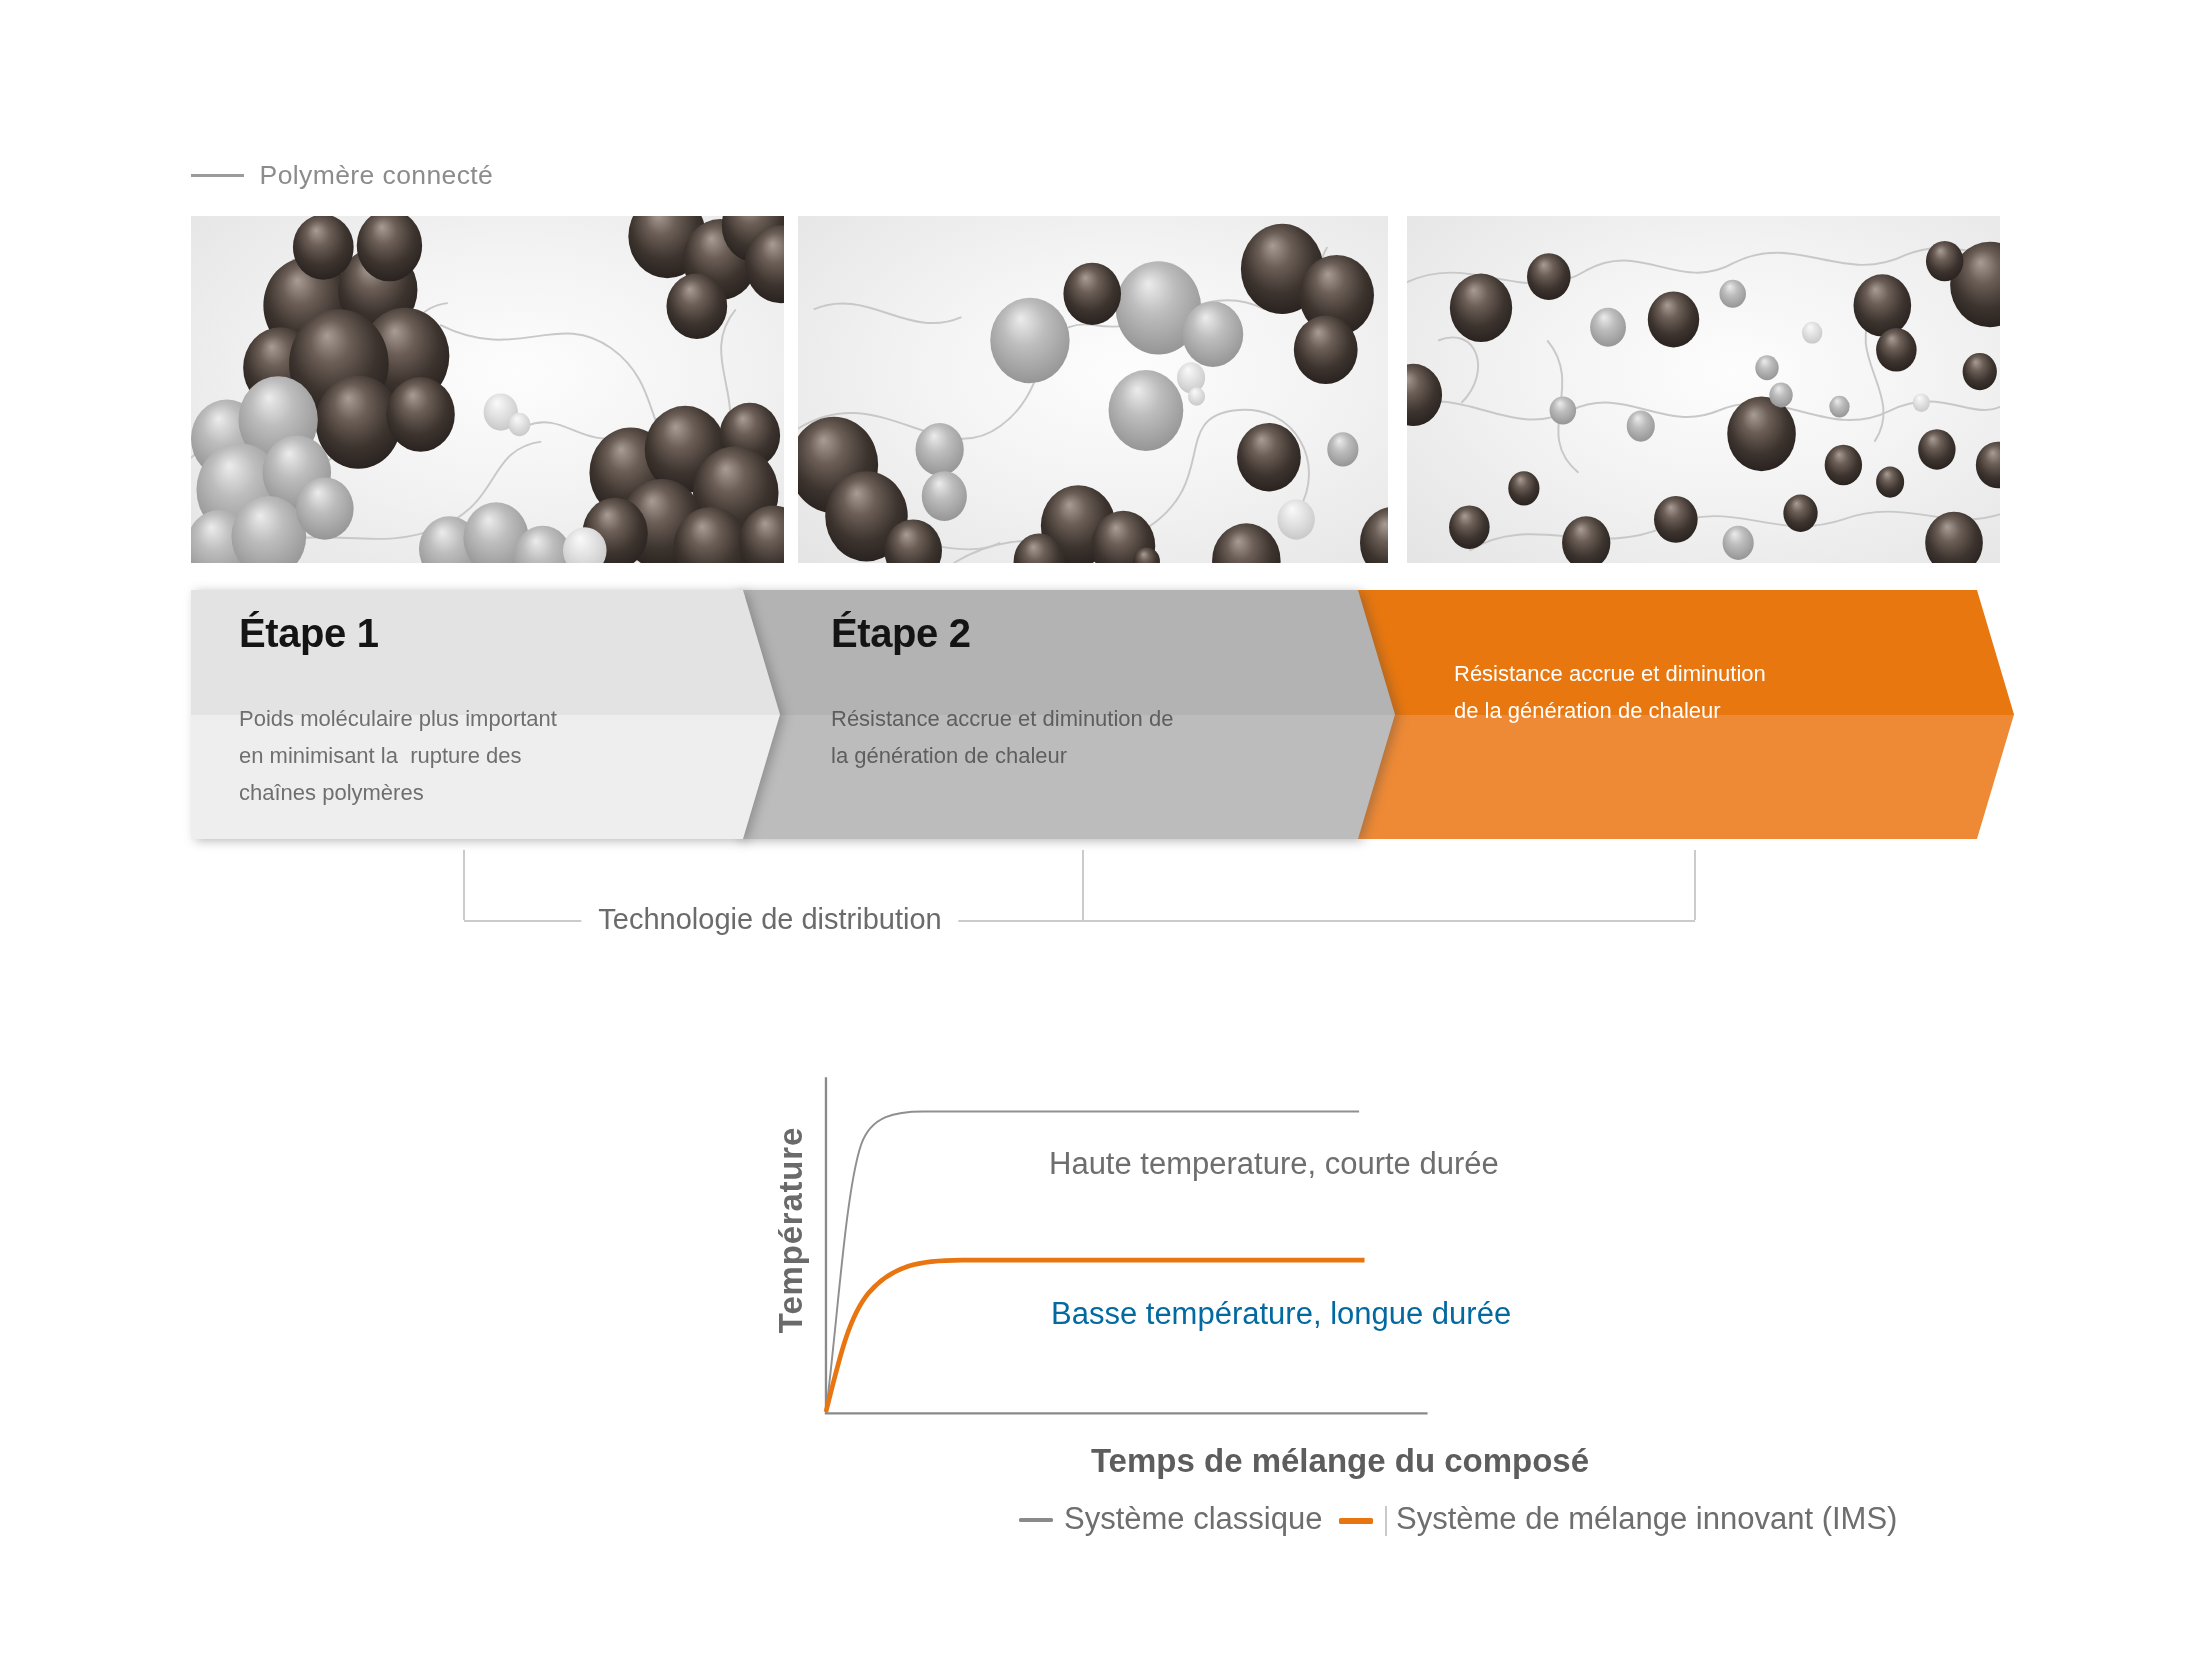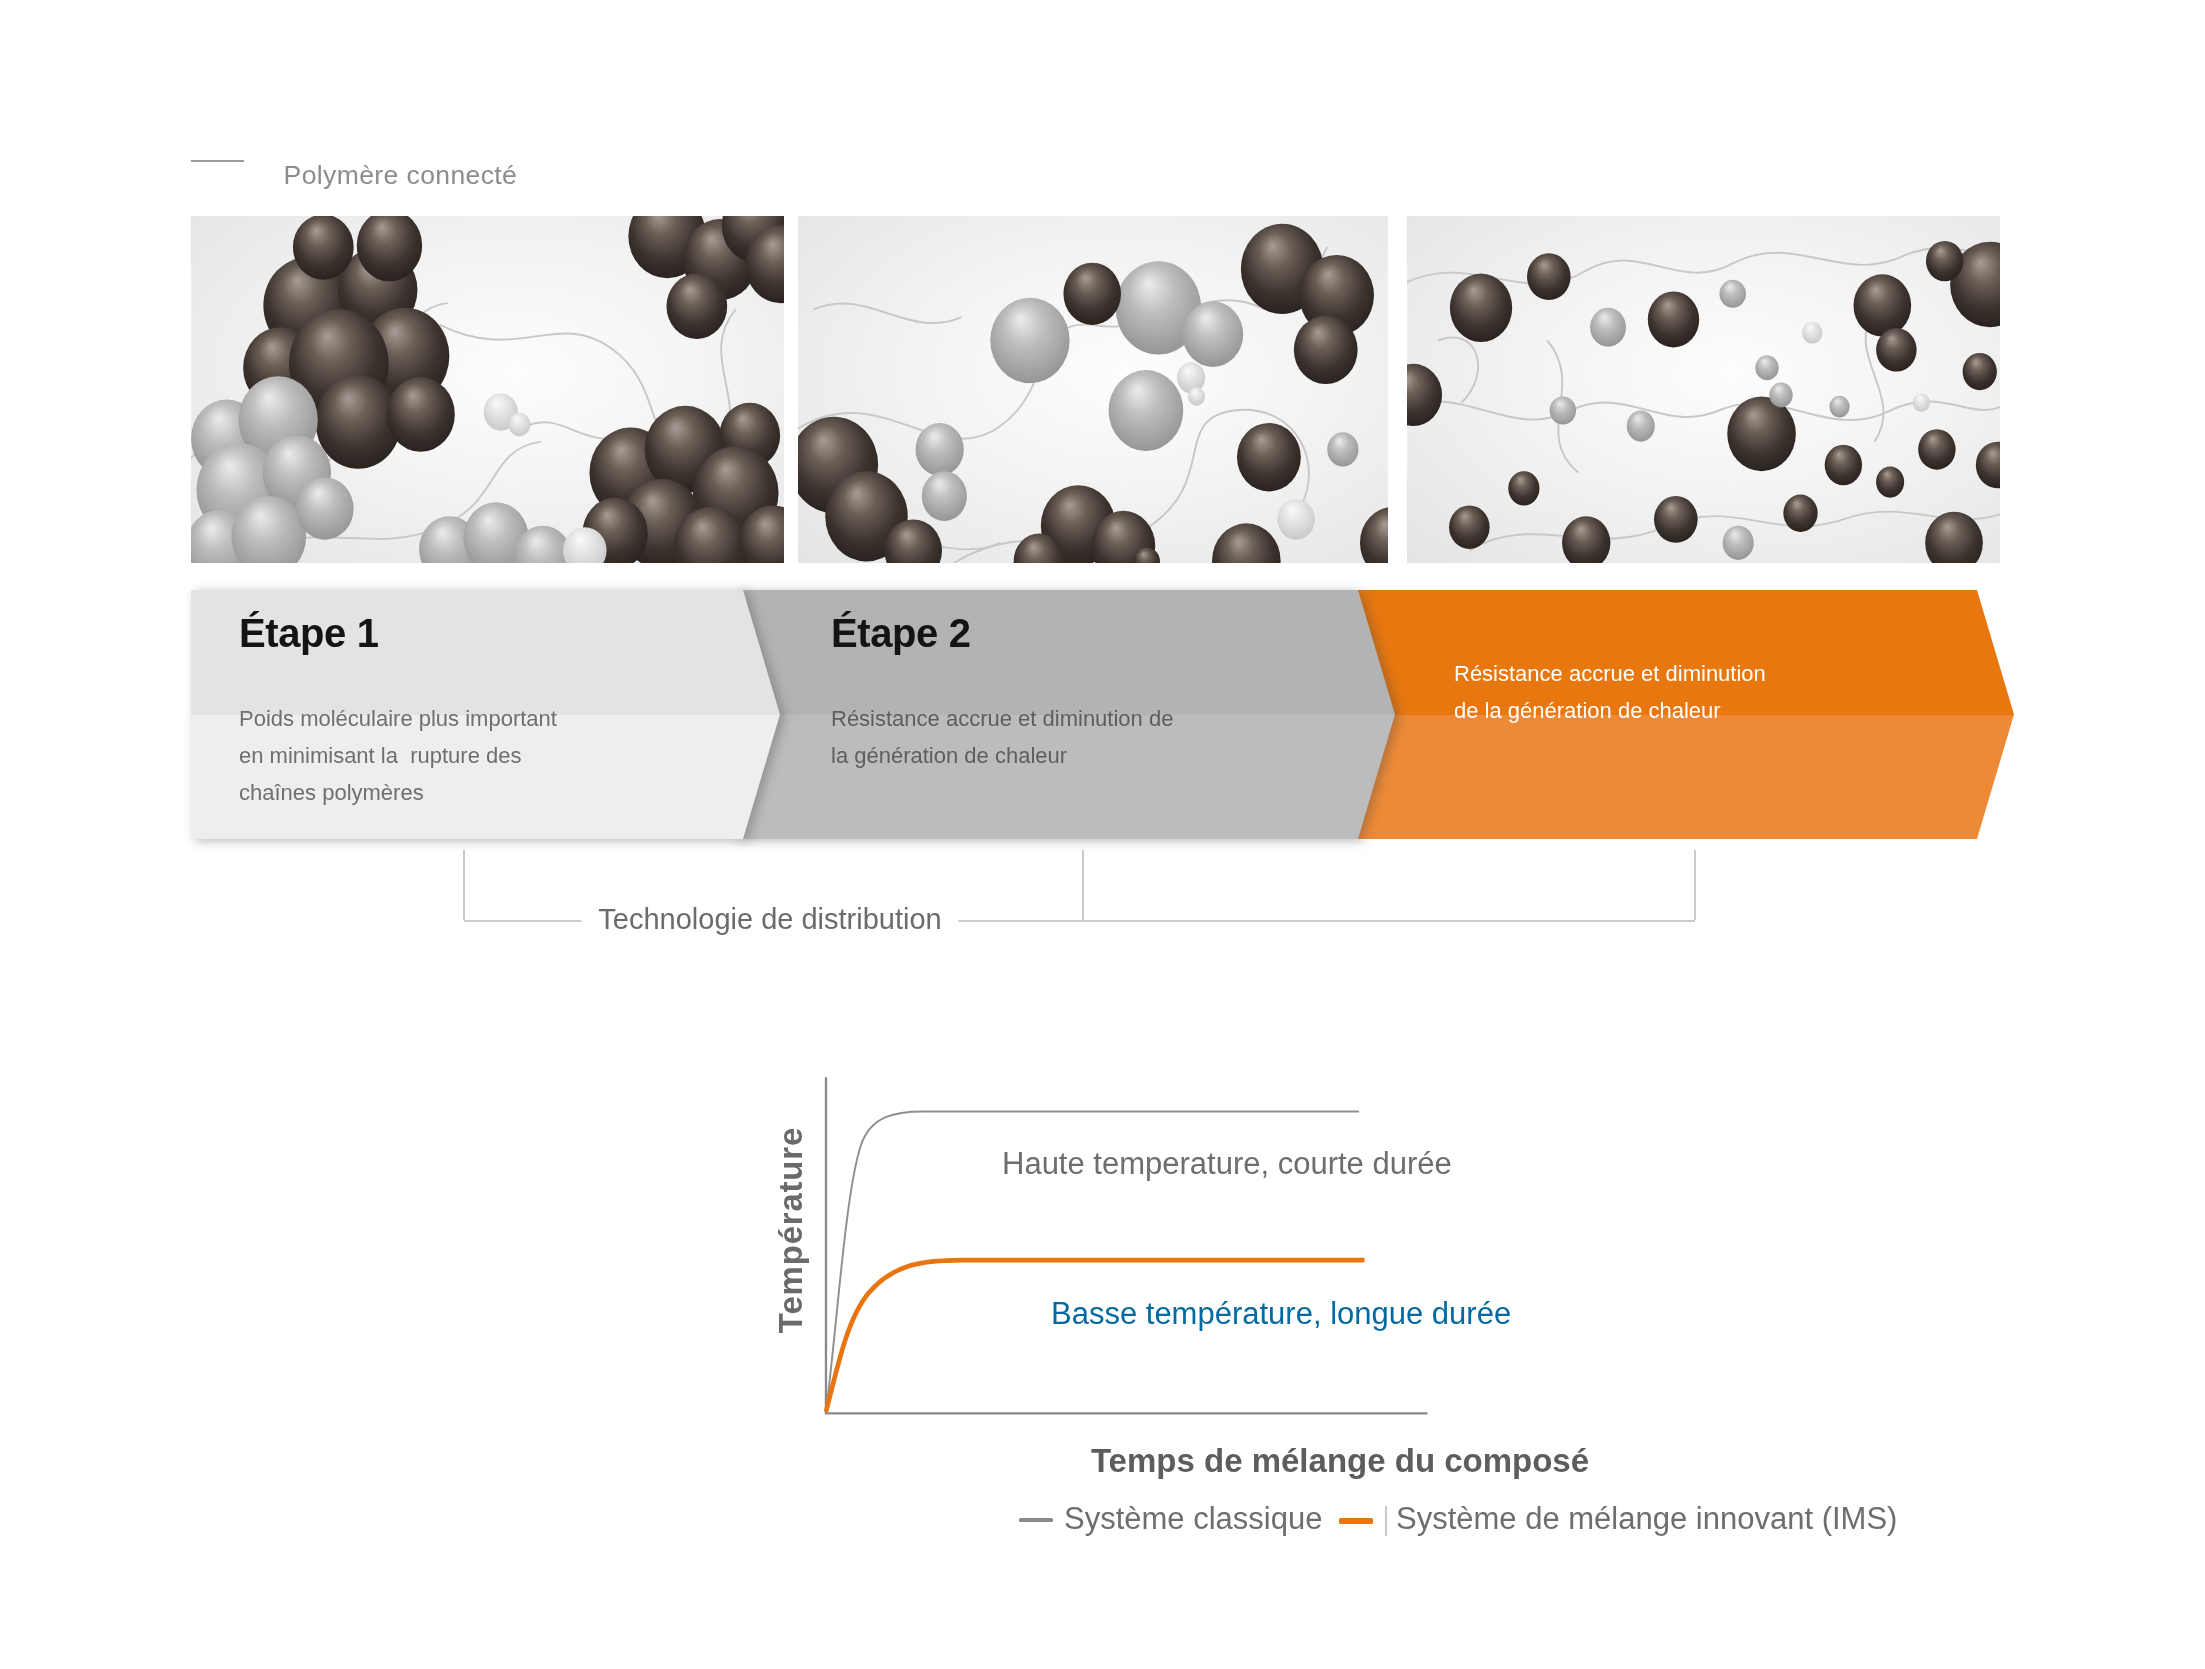--- a/index.html
+++ b/index.html
@@ -1,21 +1,21 @@
 <!DOCTYPE html>
 <html style="font-size:12.5px"><head>
 <meta charset="utf-8">
 <style>
   html,body{margin:0;padding:0;background:#ffffff;}
   .canvas{
     position:relative;width:2205px;height:1670px;background:#ffffff;overflow:hidden;
     font-family:"Liberation Sans", sans-serif;
   }
   
-  .top-legend{position:absolute;left:191px;top:160px;display:flex;align-items:flex-start;gap:24px;}
+  .top-legend{position:absolute;left:191px;top:160px;display:flex;align-items:center;}
   .top-legend .line{width:53px;height:2.3px;background:#9b9b9b;margin-right:15.6px;}
   .top-legend .lbl{font-size:26.5px;color:#8c8c8c;letter-spacing:0.4px;}
   
   .panel{
     position:absolute;top:216px;height:347px;
     background:radial-gradient(ellipse at 55% 45%, #fdfdfd 0%, #f3f3f3 45%, #e4e4e4 100%);
   }
   .panel svg{display:block;width:100%;height:100%;}
   #panel1{left:191px;width:593px;}
   #panel2{left:798px;width:590px;}
@@ -51,21 +51,21 @@
   .chart-svg{position:absolute;left:779px;top:1071px;width:701px;height:358px;}
   .ylabel{
     position:absolute;left:791px;top:1230px;transform:translate(-50%,-50%) rotate(-90deg);
     font-size:33px;font-weight:bold;color:#6a6a6a;white-space:nowrap;letter-spacing:0.8px;
   }
   .xlabel{
     position:absolute;left:1340px;top:1442px;transform:translateX(-50%);
     font-size:33px;font-weight:bold;color:#5d5d5d;white-space:nowrap;
   }
   .curve-label{position:absolute;font-size:31px;white-space:nowrap;}
-  #curve-label-high{left:1002px;top:1146px;color:#6e6e6e;}
+  #curve-label-high{left:1049px;top:1146px;color:#6e6e6e;}
   #curve-label-low{left:1051px;top:1296px;color:#0369a1;}
   
   .legend-dash{position:absolute;border-radius:1.6px;}
   #legend-dash-classic{left:1019px;top:1518px;width:34px;height:3.9px;background:#8a8a8a;}
   #legend-dash-ims{left:1339px;top:1518px;width:34px;height:5.5px;background:#e8750f;}
   .legend-divider{position:absolute;left:1385px;top:1506px;width:1.6px;height:30px;background:#c9c9c9;}
   .legend-label{position:absolute;top:1501px;font-size:31px;color:#6e6e6e;white-space:nowrap;}
   #legend-label-classic{left:1064px;}
   #legend-label-ims{left:1396px;}
 </style>

